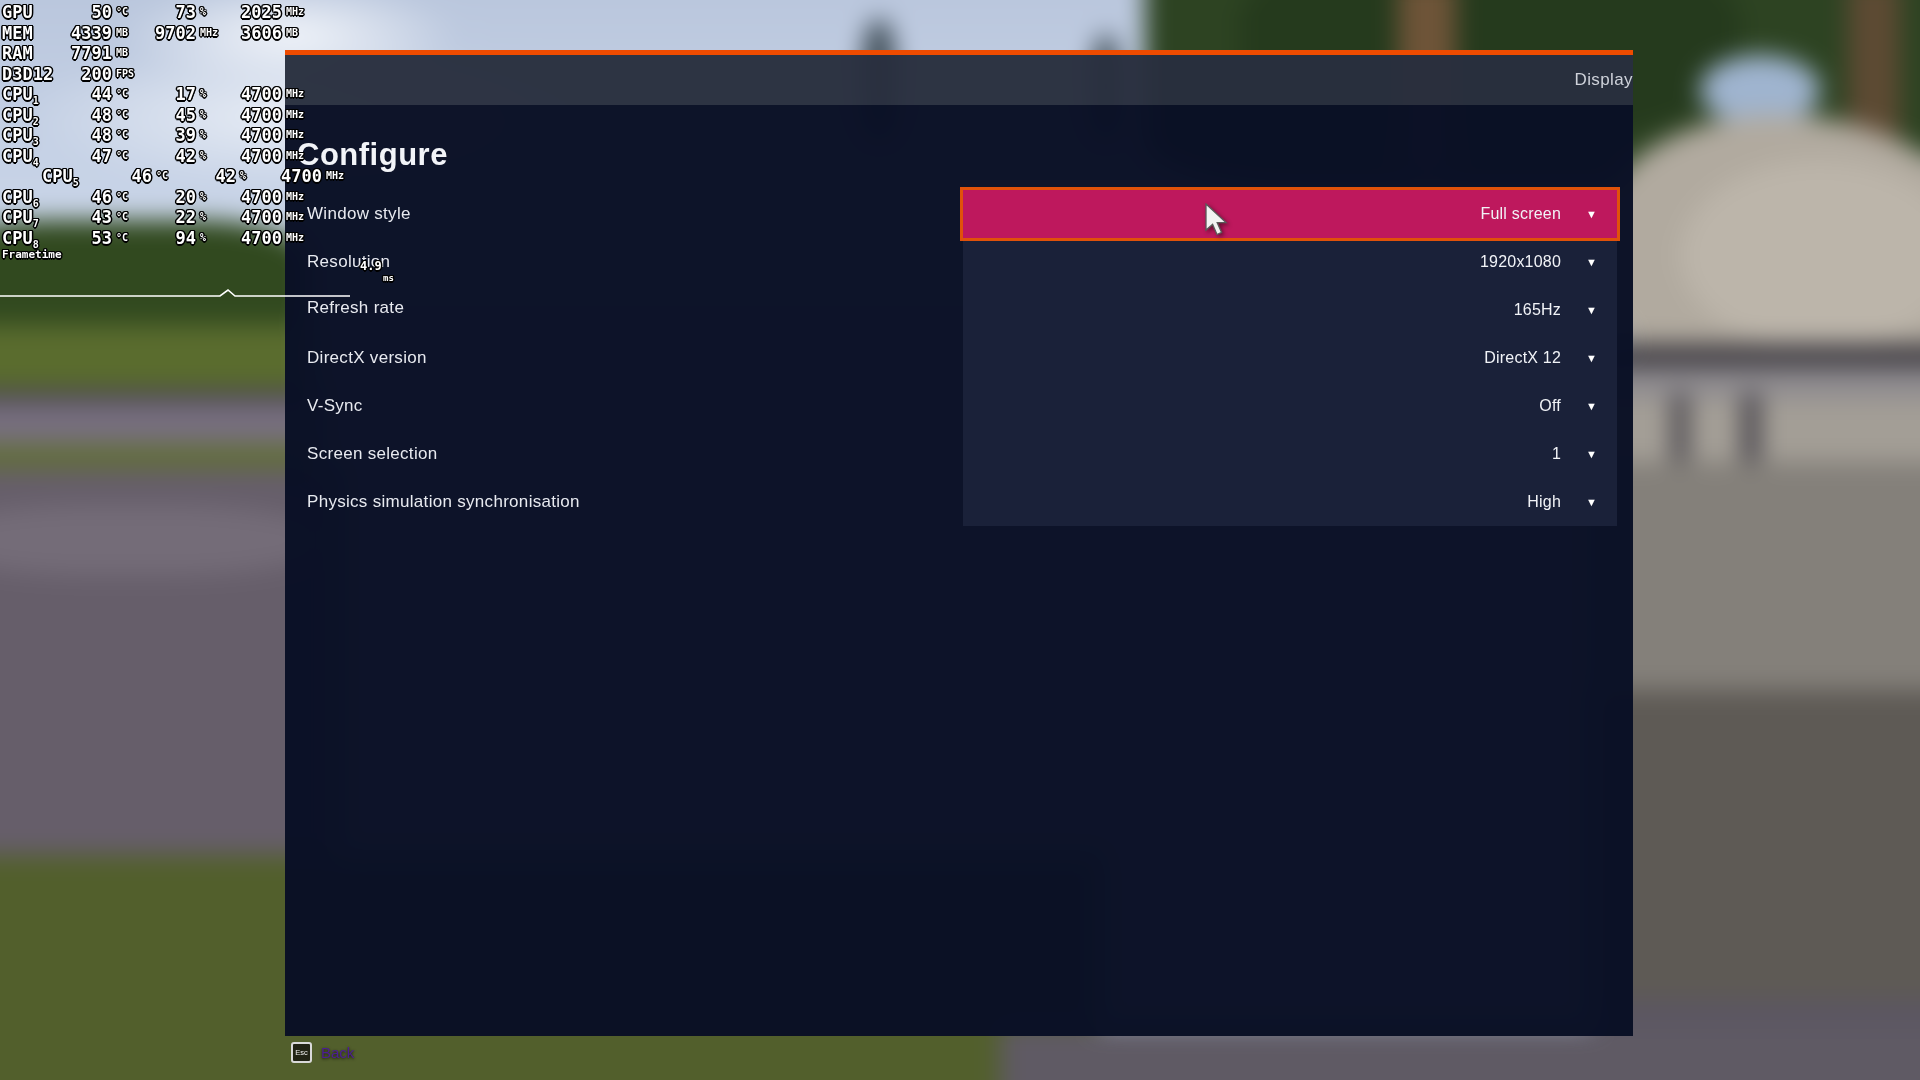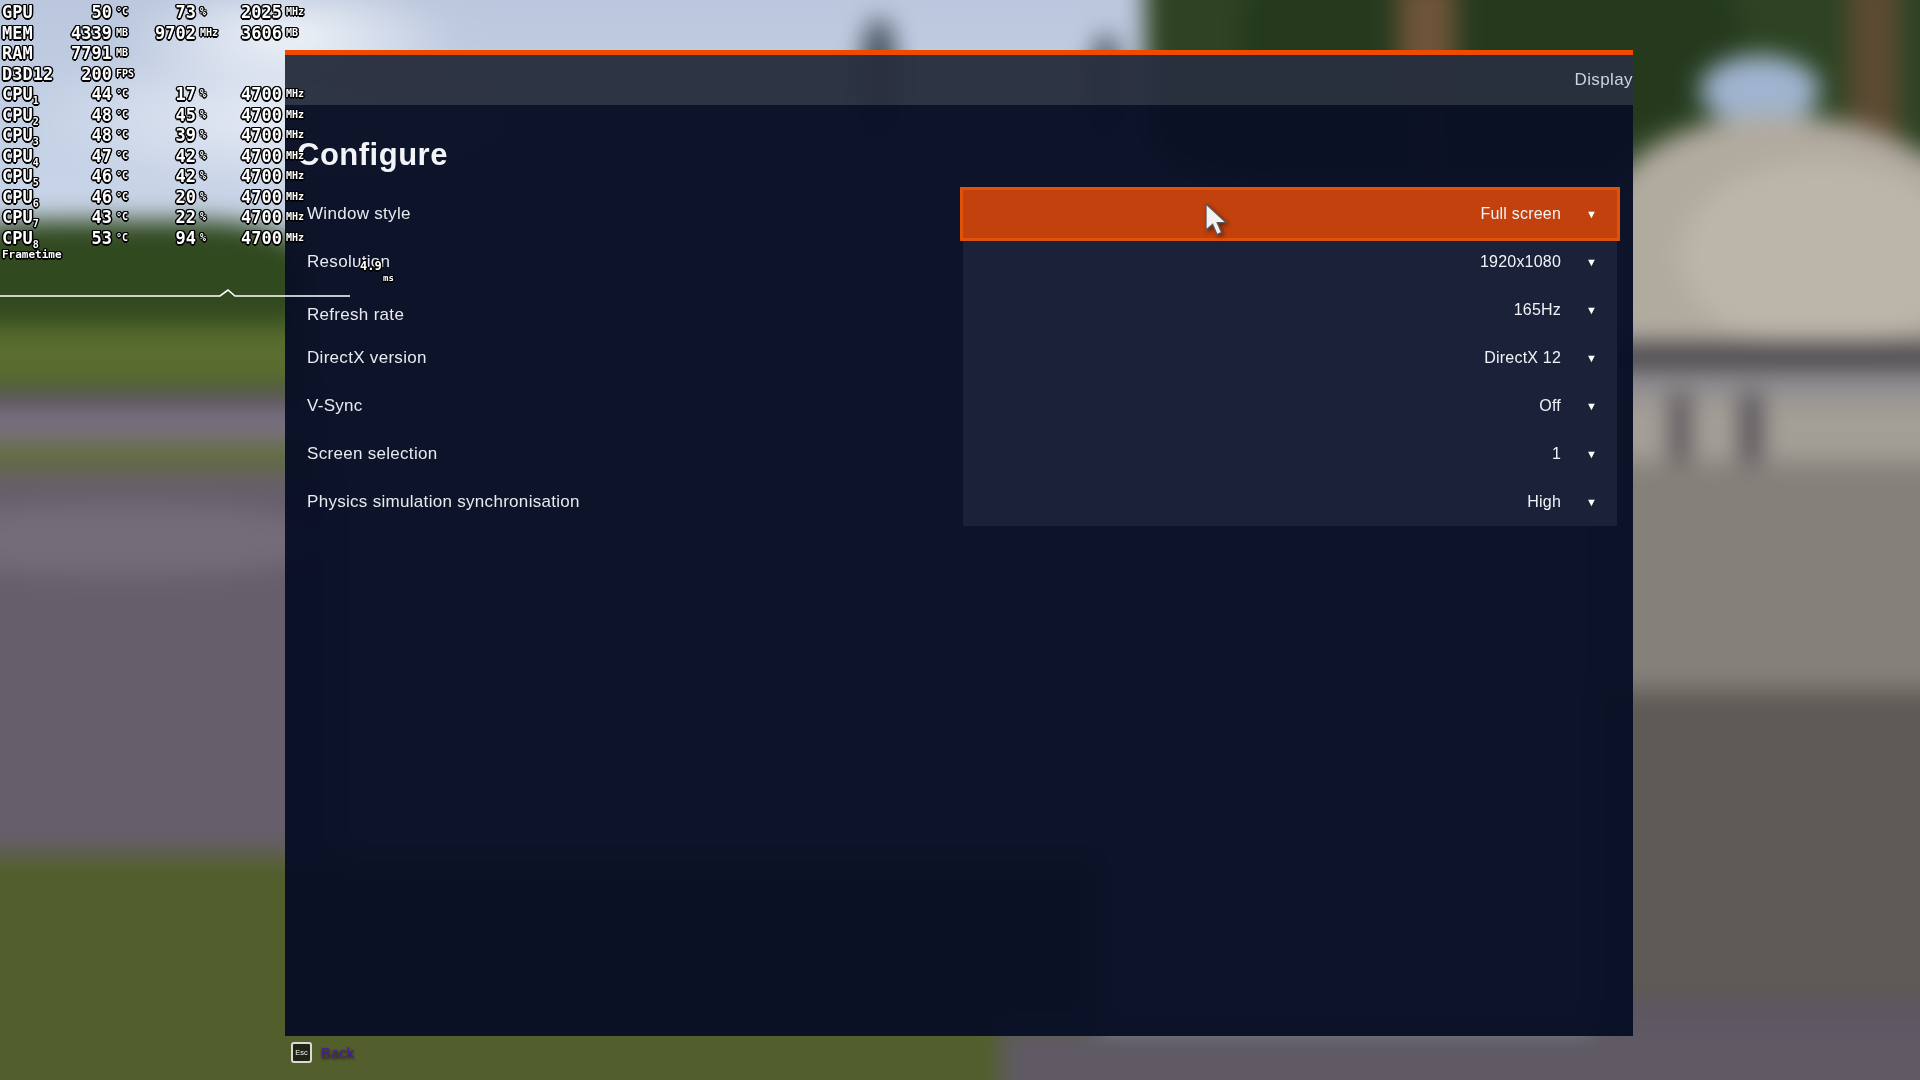--- a/index.html
+++ b/index.html
@@ -40,21 +40,21 @@
   
   .panel{position:absolute;left:285px;top:50px;width:1348px;height:986px;z-index:10;}
   .top-line{position:absolute;left:0;top:0;width:100%;height:5px;background:#ee4b00;}
   .hdr{position:absolute;left:0;top:5px;width:100%;height:50px;background:rgba(40,46,62,0.97);}
   .hdr-title{position:absolute;left:0;right:0;top:0;height:50px;line-height:50px;text-align:right;
              font-size:17px;color:#ced2da;letter-spacing:0.4px;}
   .body{position:absolute;left:0;top:55px;width:100%;height:931px;background:rgba(10,16,38,0.985);}
   .cfg-title{position:absolute;left:12px;top:32px;font-size:31px;font-weight:bold;color:#f2f4f8;letter-spacing:0.5px;}
   .set-label{position:absolute;left:22px;height:48px;line-height:48px;font-size:17px;color:#e8eaf0;letter-spacing:0.3px;}
   .dd{position:absolute;left:678px;width:654px;height:48px;background:#1a2139;cursor:pointer;}
-  .dd.hl{background:#c2410c;outline:3px solid #e0520a;z-index:2;}
+  .dd.hl{background:#be185d;outline:3px solid #e0520a;z-index:2;}
   .dd-val{position:absolute;right:56px;top:0;height:48px;line-height:48px;font-size:16px;color:#f1f3f7;letter-spacing:0.2px;}
   .dd-caret{position:absolute;right:20px;top:0;height:48px;line-height:48px;font-size:11px;color:#ffffff;}
   
   .ov{position:absolute;left:0;top:0;width:420px;height:320px;z-index:50;
       font-family:"DejaVu Sans Mono",monospace;font-weight:bold;color:#ffffff;}
   .ov, .ov span{text-shadow:-1.5px 0 #000,1.5px 0 #000,0 -1.5px #000,0 1.5px #000,
        -1px -1px #000,1px 1px #000,1px -1px #000,-1px 1px #000;}
   .ov-row{position:absolute;left:0;width:320px;height:21px;font-size:17px;line-height:19px;}
   .ov-label{position:absolute;left:2px;}
   .ov-sub{font-size:10px;position:relative;top:4px;}
@@ -114,21 +114,21 @@
   <div class="panel">
     <div class="top-line"></div>
     <div class="hdr">
       <div class="hdr-title">Display</div>
     </div>
     <div class="body">
       <div class="cfg-title">Configure</div>
       <div id="labels-col">
           <div class="set-label" style="top: 85px;">Window style</div>
           <div class="set-label" style="top: 133px;">Resolution</div>
-          <div class="set-label" style="top: 186px;">Refresh rate</div>
+          <div class="set-label" style="top: 179px;">Refresh rate</div>
           <div class="set-label" style="top: 229px;">DirectX version</div>
           <div class="set-label" style="top: 277px;">V-Sync</div>
           <div class="set-label" style="top: 325px;">Screen selection</div>
           <div class="set-label" style="top: 373px;">Physics simulation synchronisation</div>
         </div>
       <div id="dd-col">
           <div class="dd hl" style="top: 85px;">
             <span class="dd-val">Full screen</span>
             <span class="dd-caret">▼</span>
           </div>
@@ -219,21 +219,21 @@
         </div>
         <div class="ov-row" style="top: 146.5px;">
           <span class="ov-label">CPU<span class="ov-sub">4</span></span>
           <span class="ov-v ov-v1">47</span>
           <span class="ov-u ov-u1">°C</span>
           <span class="ov-v ov-v2">42</span>
           <span class="ov-u ov-u2">%</span>
           <span class="ov-v ov-v3">4700</span>
           <span class="ov-u ov-u3">MHz</span>
         </div>
-        <div class="ov-row" style="top: 167px;">
+        <div class="ov-row" style="top: 167px; margin-left: 40px;">
           <span class="ov-label">CPU<span class="ov-sub">5</span></span>
           <span class="ov-v ov-v1">46</span>
           <span class="ov-u ov-u1">°C</span>
           <span class="ov-v ov-v2">42</span>
           <span class="ov-u ov-u2">%</span>
           <span class="ov-v ov-v3">4700</span>
           <span class="ov-u ov-u3">MHz</span>
         </div>
         <div class="ov-row" style="top: 187.5px;">
           <span class="ov-label">CPU<span class="ov-sub">6</span></span>

